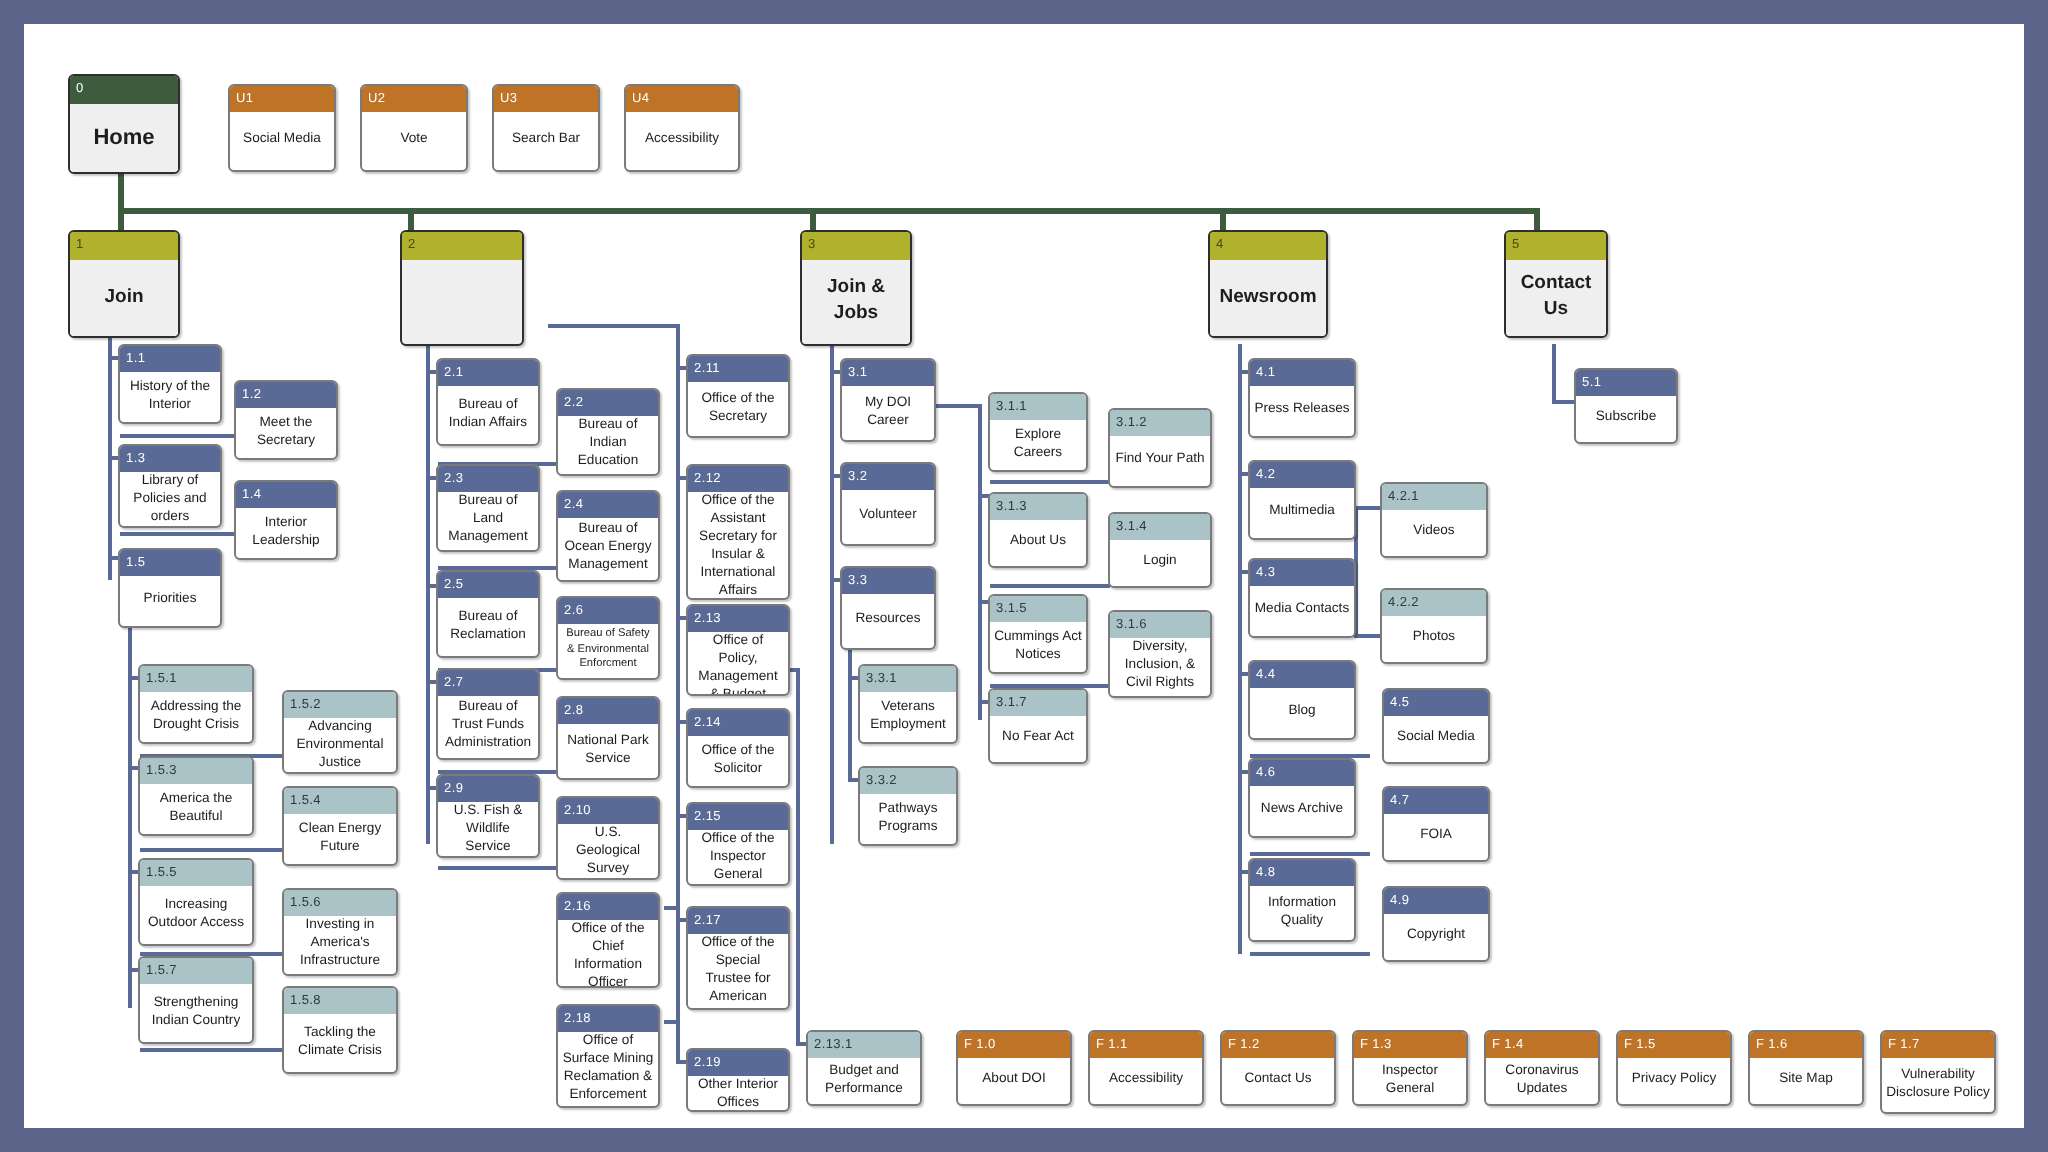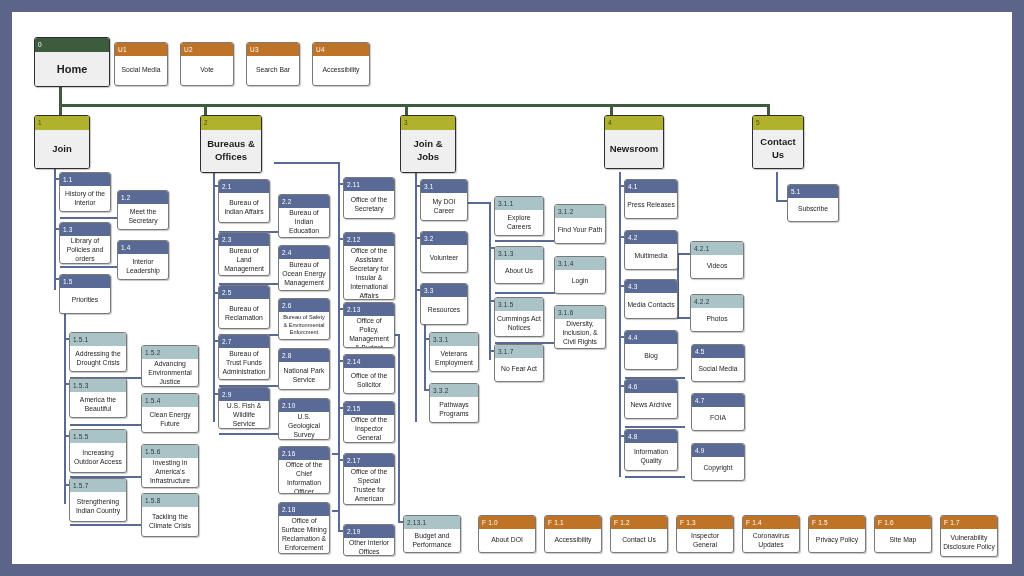--- a/index.html
+++ b/index.html
@@ -166,21 +166,21 @@
   <div class="conn blue" style="left:613px; top:365px; width:60px; height:2px;"></div>
   <div class="conn blue" style="left:613px; top:414px; width:60px; height:2px;"></div>
   <div class="conn blue" style="left:613px; top:464px; width:60px; height:2px;"></div>
   <div class="conn blue" style="left:665px; top:241px; width:14px; height:2px;"></div>
   <div class="conn blue" style="left:665px; top:241px; width:2px; height:66px;"></div>
   <div class="conn blue" style="left:665px; top:305px; width:14px; height:2px;"></div>
 
   <div class="conn blue" style="left:764px; top:160px; width:2px; height:30px;"></div>
   <div class="conn blue" style="left:764px; top:188px; width:12px; height:2px;"></div>
 
-  <div class="node root" style="left:22px; top:25px; width:76px; height:50px;">
+  <div class="node root" style="left:22px; top:25px; width:56px; height:50px;">
     <div class="hd">0</div>
     <div class="bd">Home</div>
   </div>
 
   <div class="node util" style="left:102px; top:30px; width:54px; height:44px;">
     <div class="hd">U1</div>
     <div class="bd">Social Media</div>
   </div>
   <div class="node util" style="left:168px; top:30px; width:54px; height:44px;">
     <div class="hd">U2</div>
@@ -194,21 +194,20 @@
     <div class="hd">U4</div>
     <div class="bd">Accessibility</div>
   </div>
 
   <div class="node lvl1" style="left:22px; top:103px; width:56px; height:54px;">
     <div class="hd">1</div>
     <div class="bd">Join</div>
   </div>
   <div class="node lvl1" style="left:188px; top:103px; width:62px; height:58px;">
     <div class="hd">2</div>
-    <div class="bd">Bureaus &amp; Offices</div>
   </div>
   <div class="node lvl1" style="left:388px; top:103px; width:56px; height:58px;justify-content:center;">
     <div class="hd">3</div>
     <div class="bd">Join &amp; Jobs</div>
   </div>
   <div class="node lvl1" style="left:592px; top:103px; width:60px; height:54px;">
     <div class="hd">4</div>
     <div class="bd">Newsroom</div>
   </div>
   <div class="node lvl1" style="left:740px; top:103px; width:52px; height:54px;">

